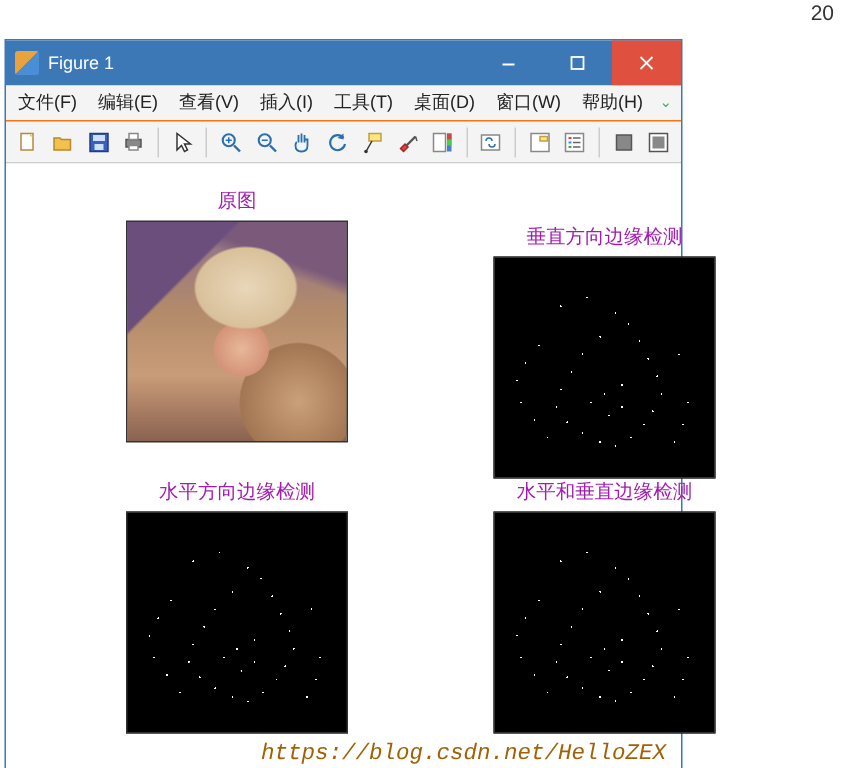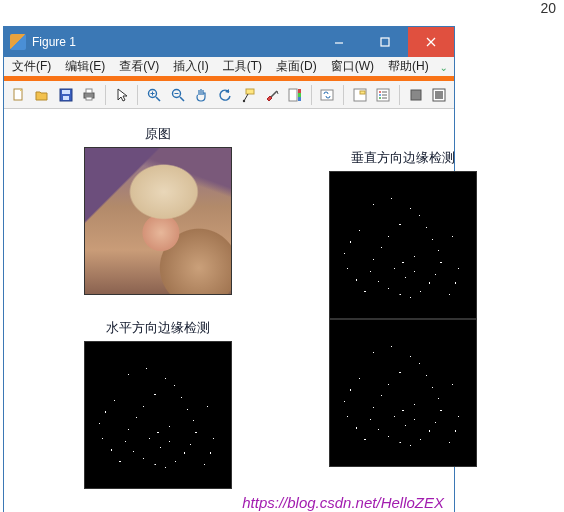--- a/index.html
+++ b/index.html
@@ -6,34 +6,34 @@
   body { font-family: "Microsoft YaHei", Arial, sans-serif; font-size: 12px; background: #fff; width: 564px; height: 512px; position: relative; overflow: hidden; }
   .toprow { position: absolute; top: 0; left: 0; width: 564px; height: 14px; background: #fff; }
   .toprow span { position: absolute; right: 8px; top: 0; font-size: 14px; color: #333; }
   .window { position: absolute; left: 3px; top: 26px; width: 452px; height: 490px; border: 1px solid #3b78b5; background: #fff; display: flex; flex-direction: column; }
   .titlebar { height: 30px; background: #3b78b5; color: #fff; display: flex; align-items: center; padding-left: 6px; position: relative; }
   .titlebar .appicon { width: 16px; height: 16px; margin-right: 6px; background: linear-gradient(135deg,#e8a23e 0 50%,#4a8fd6 50% 100%); border-radius: 2px; }
   .titlebar .winbtns { position: absolute; right: 0; top: 0; display: flex; height: 30px; }
   .winbtn { width: 46px; height: 30px; display: flex; align-items: center; justify-content: center; color: #fff; }
   .winbtn.close { background: #e0503f; }
   .winbtn svg { stroke: #fff; stroke-width: 1.2; fill: none; }
-  .menubar { height: 24px; background: #f4f4f4; display: flex; align-items: center; padding: 0 6px; gap: 10px; border-bottom: 5px solid #f97316; position: relative; color: #222; }
+  .menubar { height: 24px; background: #f4f4f4; display: flex; align-items: center; padding: 0 6px; gap: 10px; border-bottom: 1px solid #f97316; position: relative; color: #222; }
   .menubar .menu { padding: 2px 2px; }
   .menubar .chev { position: absolute; right: 6px; top: 5px; color: #4a6; font-size: 10px; }
   .toolbar { height: 28px; background: #f4f4f4; border-bottom: 1px solid #ccc; display: flex; align-items: center; padding: 0 4px; gap: 2px; }
   .tb-btn { width: 22px; height: 22px; display: flex; align-items: center; justify-content: center; border-radius: 2px; }
   .tb-sep { width: 1px; height: 20px; background: #ccc; margin: 0 3px; }
   .tb-btn svg { width: 16px; height: 16px; }
   .canvas { flex: 1; background: #fff; position: relative; }
   .quad { position: absolute; display: flex; flex-direction: column; align-items: center; }
   .quad.tl { left: 80px; top: 16px; }
   .quad.tr { left: 325px; top: 16px; margin-top: 24px; }
   .quad.bl { left: 80px; top: 210px; }
   .quad.br { left: 325px; top: 210px; }
-  .plot-title { font-size: 13px; color: #0f172a; margin-bottom: 4px; }
+  .plot-title { font-size: 13px; color: #a21caf; margin-bottom: 4px; }
   .axes { width: 148px; height: 148px; border: 1px solid #333; background: #000; position: relative; overflow: hidden; }
   
   .axes.lena {
     background:
       radial-gradient(ellipse 60px 48px at 54% 30%, #e9d7b9 0%, #d8c09a 55%, rgba(0,0,0,0) 58%),
       radial-gradient(circle 30px at 52% 58%, #e7b79a 0%, #d49378 60%, rgba(0,0,0,0) 63%),
       linear-gradient(135deg, #6c4e7c 0 25%, rgba(0,0,0,0) 26%),
       linear-gradient(200deg, #7a597a 0 20%, rgba(0,0,0,0) 25%),
       radial-gradient(circle 55px at 78% 82%, #caa07a 0%, #a27652 70%, rgba(0,0,0,0) 72%),
       linear-gradient( to bottom, #8c6f92 0%, #b28a6a 40%, #c99c78 70%, #8a6250 100%);
@@ -71,21 +71,21 @@
       radial-gradient(circle 0.6px at 14% 48%, #fff 99%, transparent),
       radial-gradient(circle 0.6px at 10% 56%, #fff 99%, transparent),
       radial-gradient(circle 0.6px at 12% 66%, #fff 99%, transparent),
       radial-gradient(circle 0.6px at 18% 74%, #fff 99%, transparent),
       radial-gradient(circle 0.6px at 24% 82%, #fff 99%, transparent),
       radial-gradient(circle 0.6px at 82% 84%, #fff 99%, transparent),
       radial-gradient(circle 0.6px at 86% 76%, #fff 99%, transparent),
       radial-gradient(circle 0.6px at 88% 66%, #fff 99%, transparent),
       radial-gradient(circle 0.6px at 84% 44%, #fff 99%, transparent);
   }
-  .watermark { position: absolute; right: 10px; bottom: 4px; color: #a21caf; font-size: 15px; font-style: italic; font-family: Liberation Sans, sans-serif; pointer-events: none; }
+  .watermark { position: absolute; right: 10px; bottom: 4px; color: #a16207; font-size: 15px; font-style: italic; font-family: Liberation Mono, monospace; pointer-events: none; }
 </style>
 </head>
 <body>
 
 <div class="toprow">
   <span>20</span>
 </div>
 
 <div class="window">
   <div class="titlebar">
@@ -250,17 +250,18 @@
     </div>
     <div class="quad tr">
       <div class="plot-title">垂直方向边缘检测</div>
       <div class="axes edge"></div>
     </div>
     <div class="quad bl">
       <div class="plot-title">水平方向边缘检测</div>
       <div class="axes edge"></div>
     </div>
     <div class="quad br">
+      <div class="plot-title">水平和垂直边缘检测</div>
       <div class="axes edge"></div>
     </div>
     <div class="watermark">https://blog.csdn.net/HelloZEX</div>
   </div>
 </div>
 
 </body></html>

